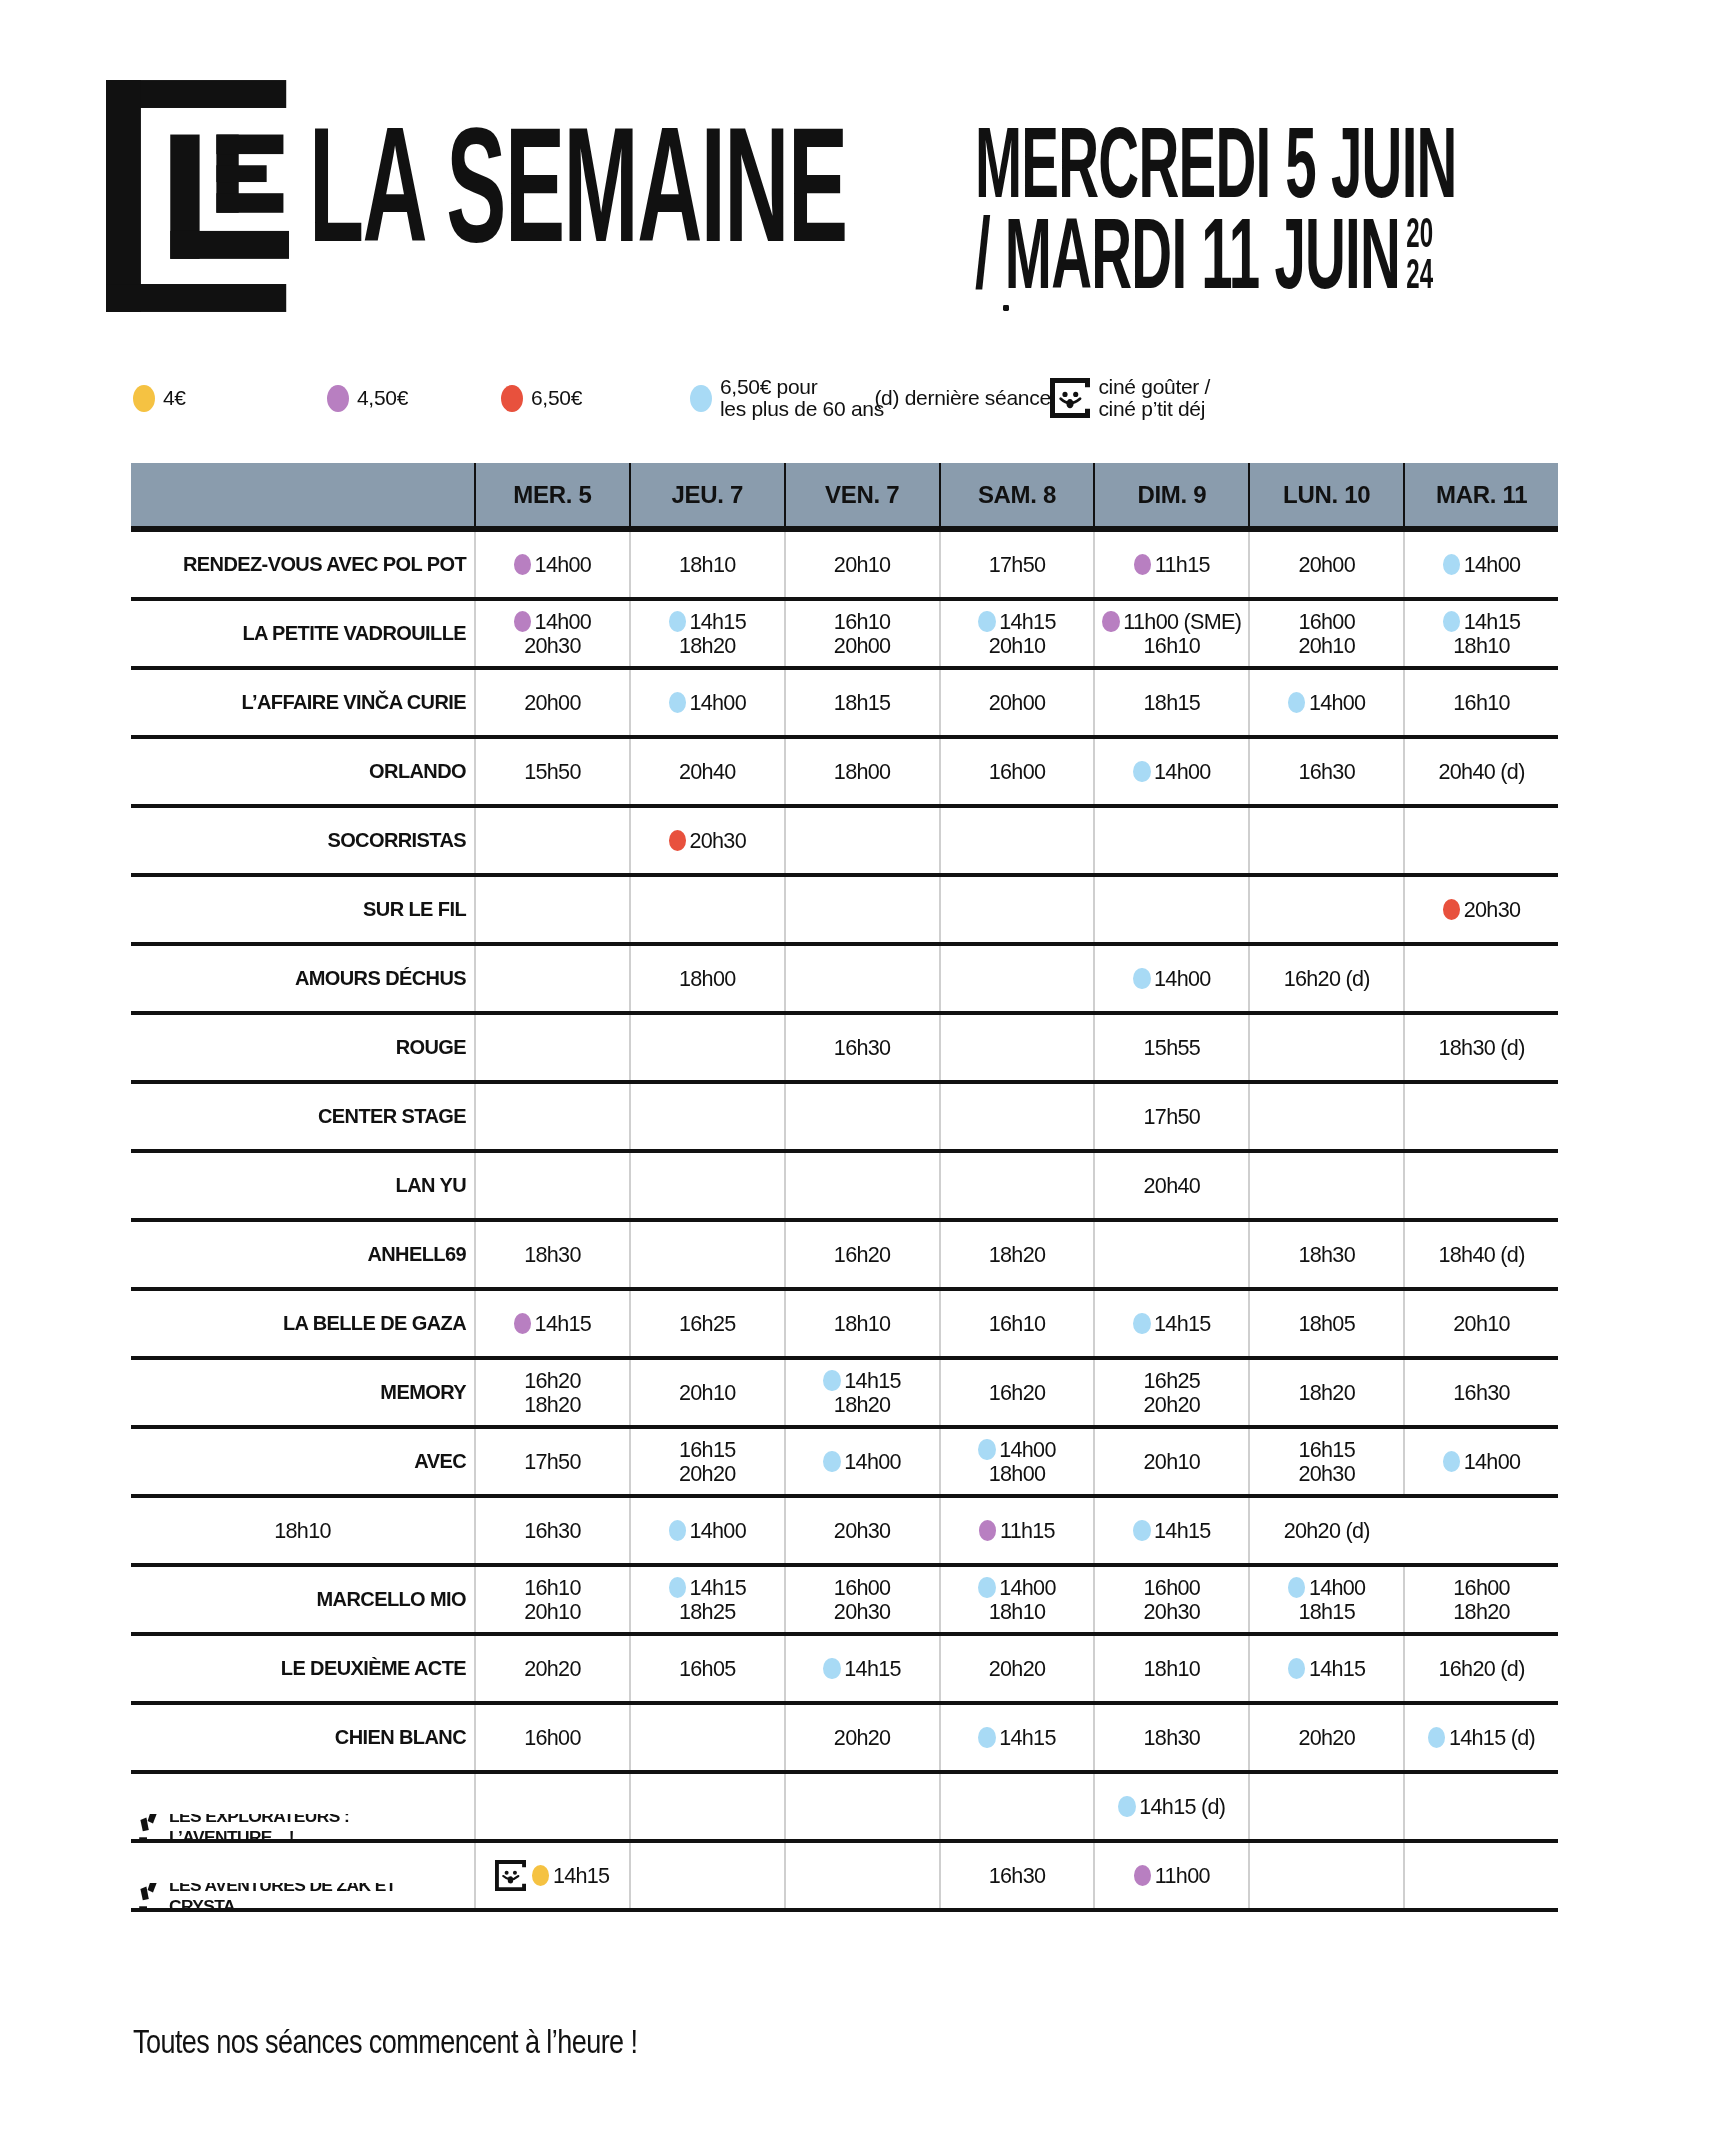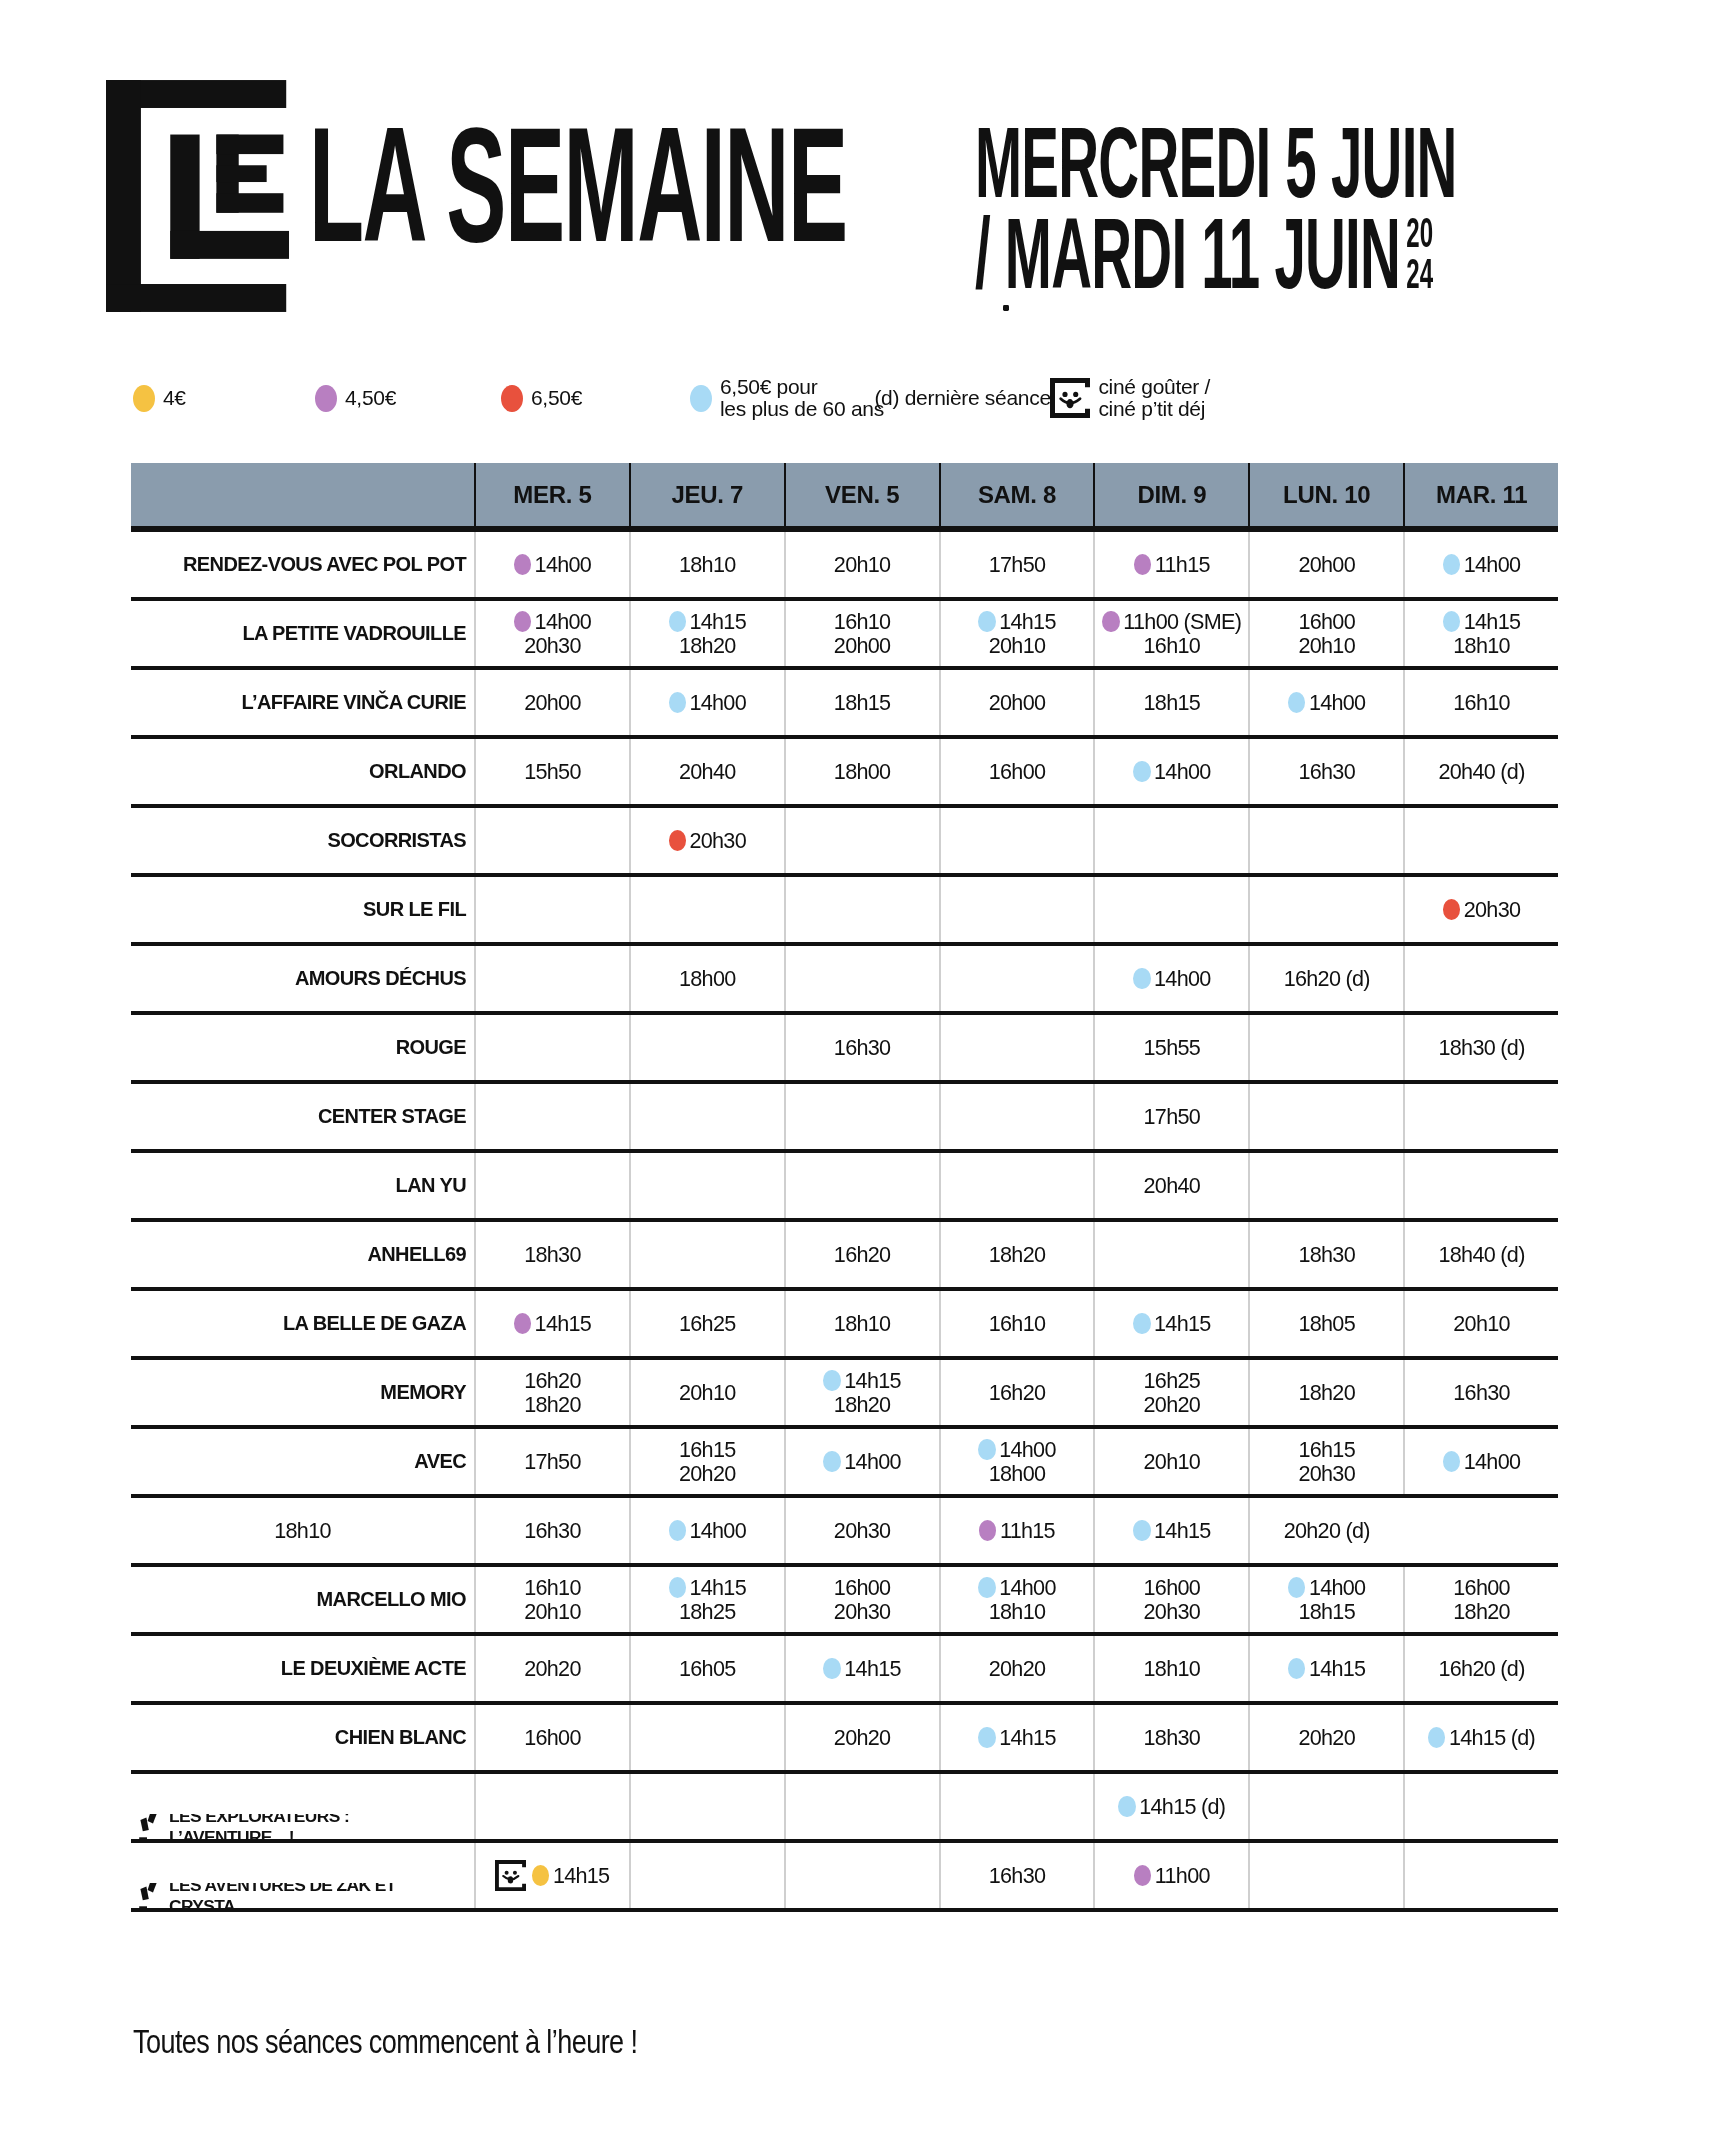--- a/index.html
+++ b/index.html
@@ -94,21 +94,21 @@
   <span class="dline">MERCREDI 5 JUIN</span>
   <span class="dline"><span>/ MARDI 11 JUIN</span><span class="year-stack"><span style="display:block">20</span><span style="display:block">24</span></span></span>
 </div>
 <div class="tiny-dot"></div>
 
 <div class="legend">
     <div class="legend-item" style="left: 0px;">
       <span class="dot dot-lg" style="background: rgb(245, 194, 66);"></span>
       <span class="lbl">4€</span>
     </div>
-    <div class="legend-item" style="left: 182px;">
+    <div class="legend-item" style="left: 194px;">
       <span class="dot dot-lg" style="background: rgb(184, 127, 193);"></span>
       <span class="lbl">4,50€</span>
     </div>
     <div class="legend-item" style="left: 368px;">
       <span class="dot dot-lg" style="background: rgb(232, 81, 61);"></span>
       <span class="lbl">6,50€</span>
     </div>
     <div class="legend-item" style="left: 557px;">
       <span class="dot dot-lg" style="background: rgb(168, 218, 245);"></span>
       <span class="lbl">6,50€ pour
@@ -128,21 +128,21 @@
       <span class="lbl">ciné goûter /
 ciné p’tit déj</span>
     </div>
   </div>
 
 <div class="schedule">
     <div class="trow thead" style="background: rgb(138, 156, 173);">
       <div class="cell"></div>
       <div class="cell day-h">MER. 5</div>
       <div class="cell day-h">JEU. 7</div>
-      <div class="cell day-h">VEN. 5</div>
+      <div class="cell day-h">VEN. 7</div>
       <div class="cell day-h">SAM. 8</div>
       <div class="cell day-h">DIM. 9</div>
       <div class="cell day-h">LUN. 10</div>
       <div class="cell day-h">MAR. 11</div>
     </div>
     <div class="trow brow">
       <div class="cell title-cell">
         <span>RENDEZ-VOUS AVEC POL POT</span>
       </div>
       <div class="cell">

